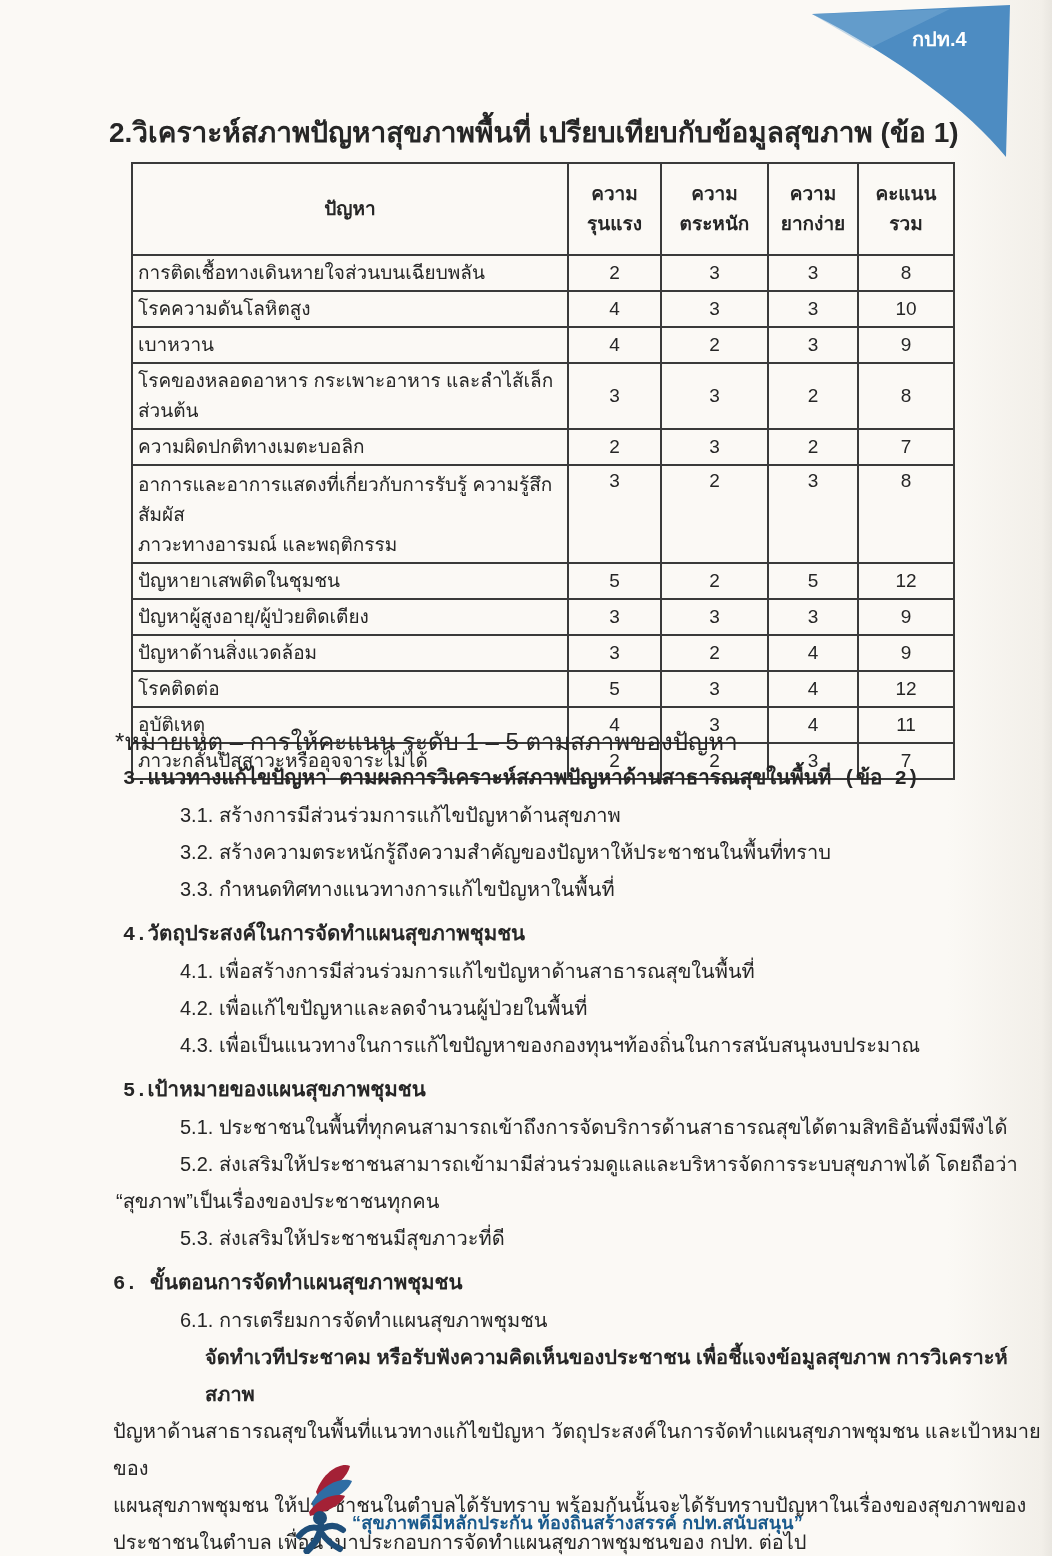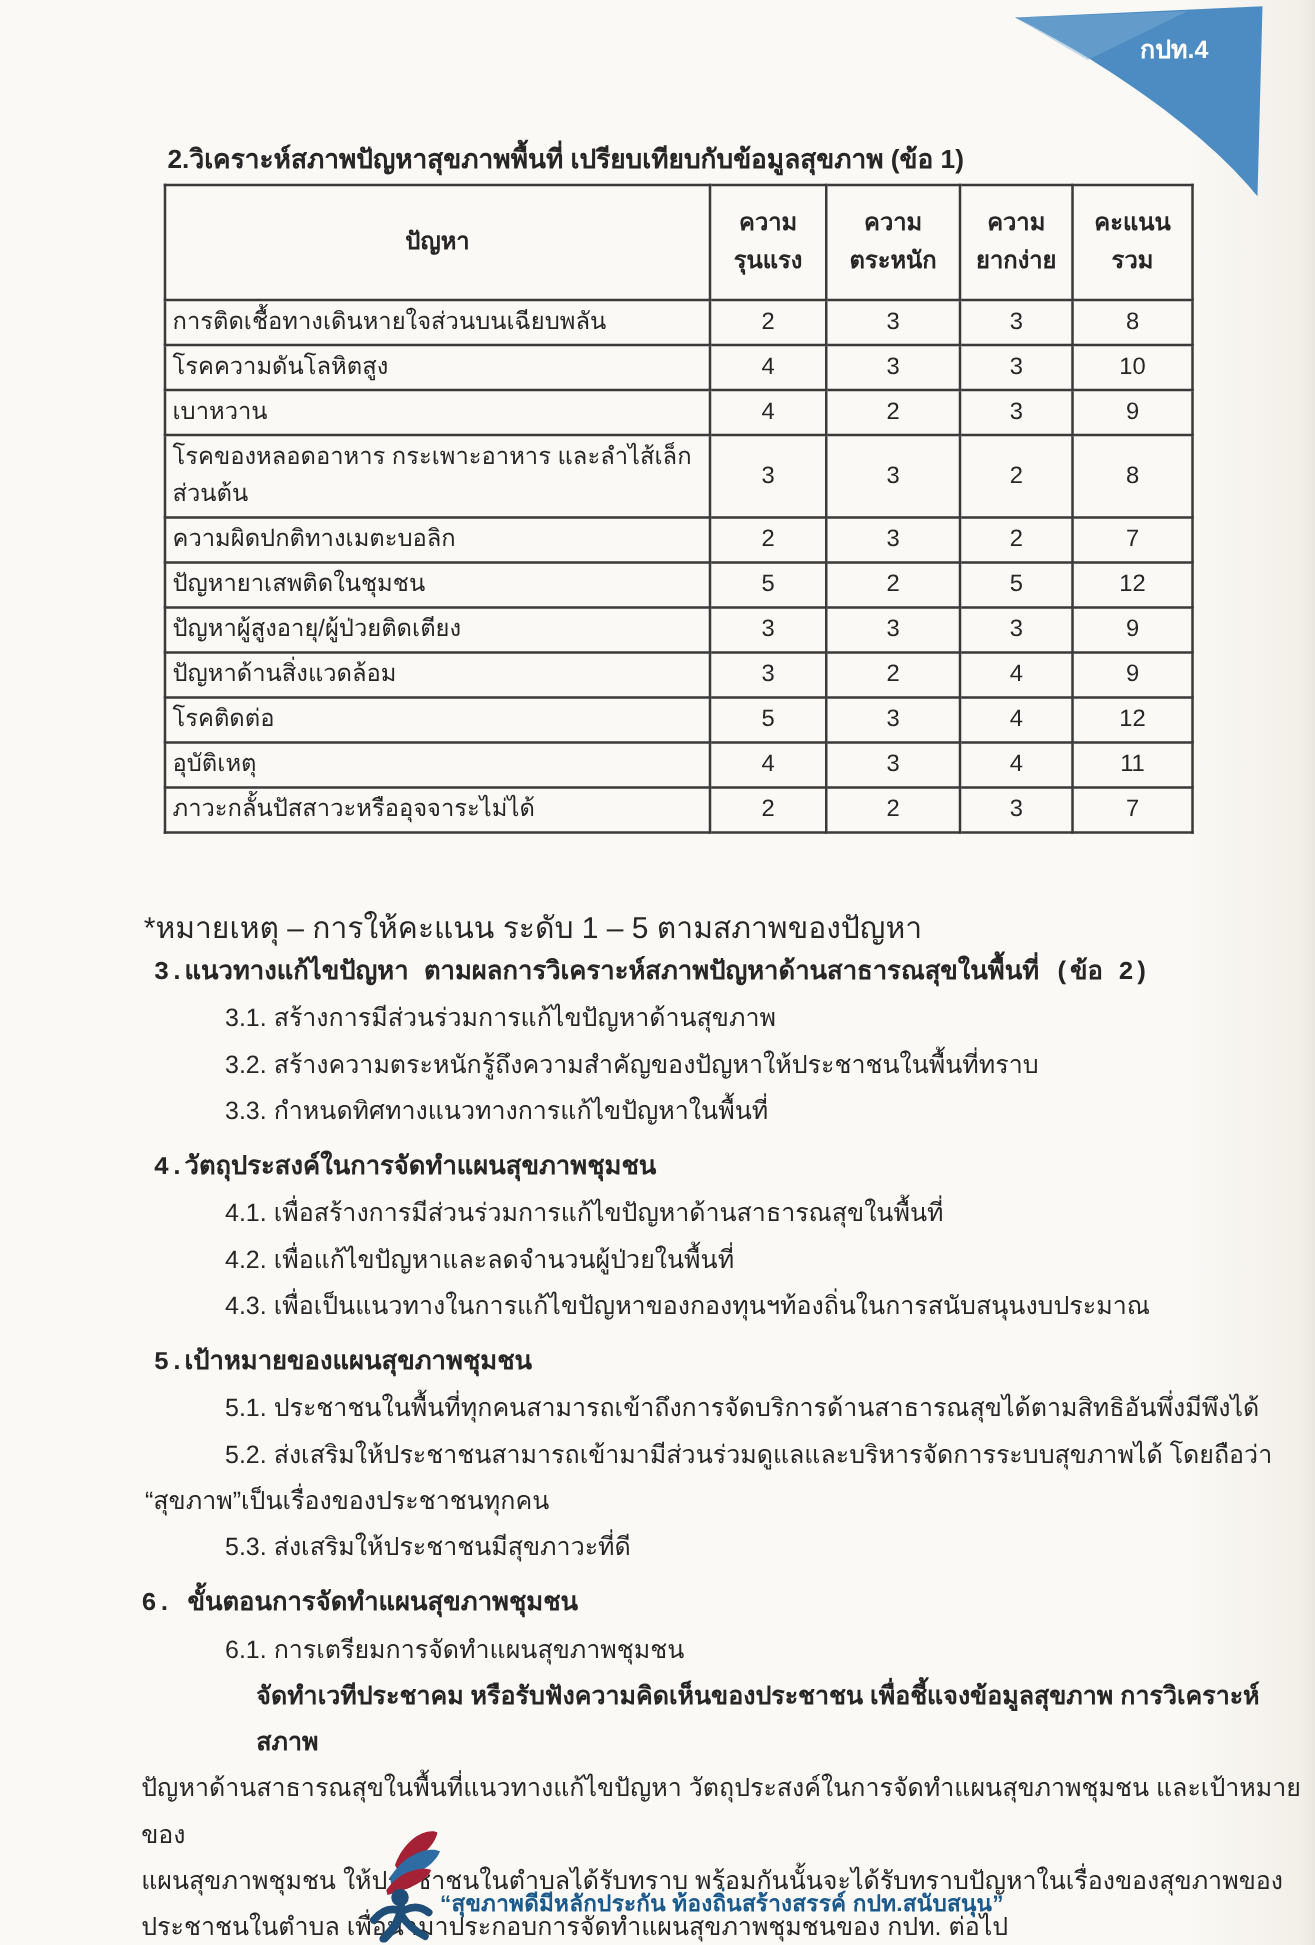--- a/index.html
+++ b/index.html
@@ -3,24 +3,24 @@
 <meta charset="utf-8">
 <style>
   * { margin:0; padding:0; box-sizing:border-box; }
   html,body { background:#e9e7e2; }
   .page {
     position:relative; width:1052px; height:1556px; margin:0 auto;
     background:linear-gradient(90deg,#fbf9f5 0%,#fbf9f5 90%,#f2efe9 99%,#e9e6e0 100%);
     font-family:"Liberation Sans", sans-serif; color:#262626; overflow:hidden;
   }
   .corner-fold { position:absolute; left:800px; top:0; width:252px; height:170px; }
-  .doc-title { position:absolute; left:134px; top:110px; font-size:21px; font-weight:bold; }
+  .doc-title { position:absolute; left:109px; top:110px; font-size:28px; font-weight:bold; }
 
   table.score-table {
-    position:absolute; left:131px; top:147px; width:822px;
+    position:absolute; left:131px; top:162px; width:822px;
     border-collapse:collapse; table-layout:fixed;padding-left:36px;
   }
   .score-table th, .score-table td {
     border:2px solid #3a3a3a; font-size:19px; vertical-align:middle;
   }
   .score-table th {
     height:92px; font-weight:bold; text-align:center; white-space:pre-line; line-height:30px;
   }
   .score-table td { height:28px; }
   .score-table td.problem { text-align:left; padding:2px 4px 2px 5px; white-space:pre-line; line-height:30px; }
@@ -106,20 +106,28 @@
           <td class="num">2</td>
           <td class="num">8</td>
         </tr>
         <tr>
           <td class="problem">ความผิดปกติทางเมตะบอลิก</td>
           <td class="num">2</td>
           <td class="num">3</td>
           <td class="num">2</td>
           <td class="num">7</td>
         </tr>
+        <tr class="tall">
+          <td class="problem">อาการและอาการแสดงที่เกี่ยวกับการรับรู้ ความรู้สึกสัมผัส
+ภาวะทางอารมณ์ และพฤติกรรม</td>
+          <td class="num">3</td>
+          <td class="num">2</td>
+          <td class="num">3</td>
+          <td class="num">8</td>
+        </tr>
         <tr>
           <td class="problem">ปัญหายาเสพติดในชุมชน</td>
           <td class="num">5</td>
           <td class="num">2</td>
           <td class="num">5</td>
           <td class="num">12</td>
         </tr>
         <tr>
           <td class="problem">ปัญหาผู้สูงอายุ/ผู้ป่วยติดเตียง</td>
           <td class="num">3</td>

